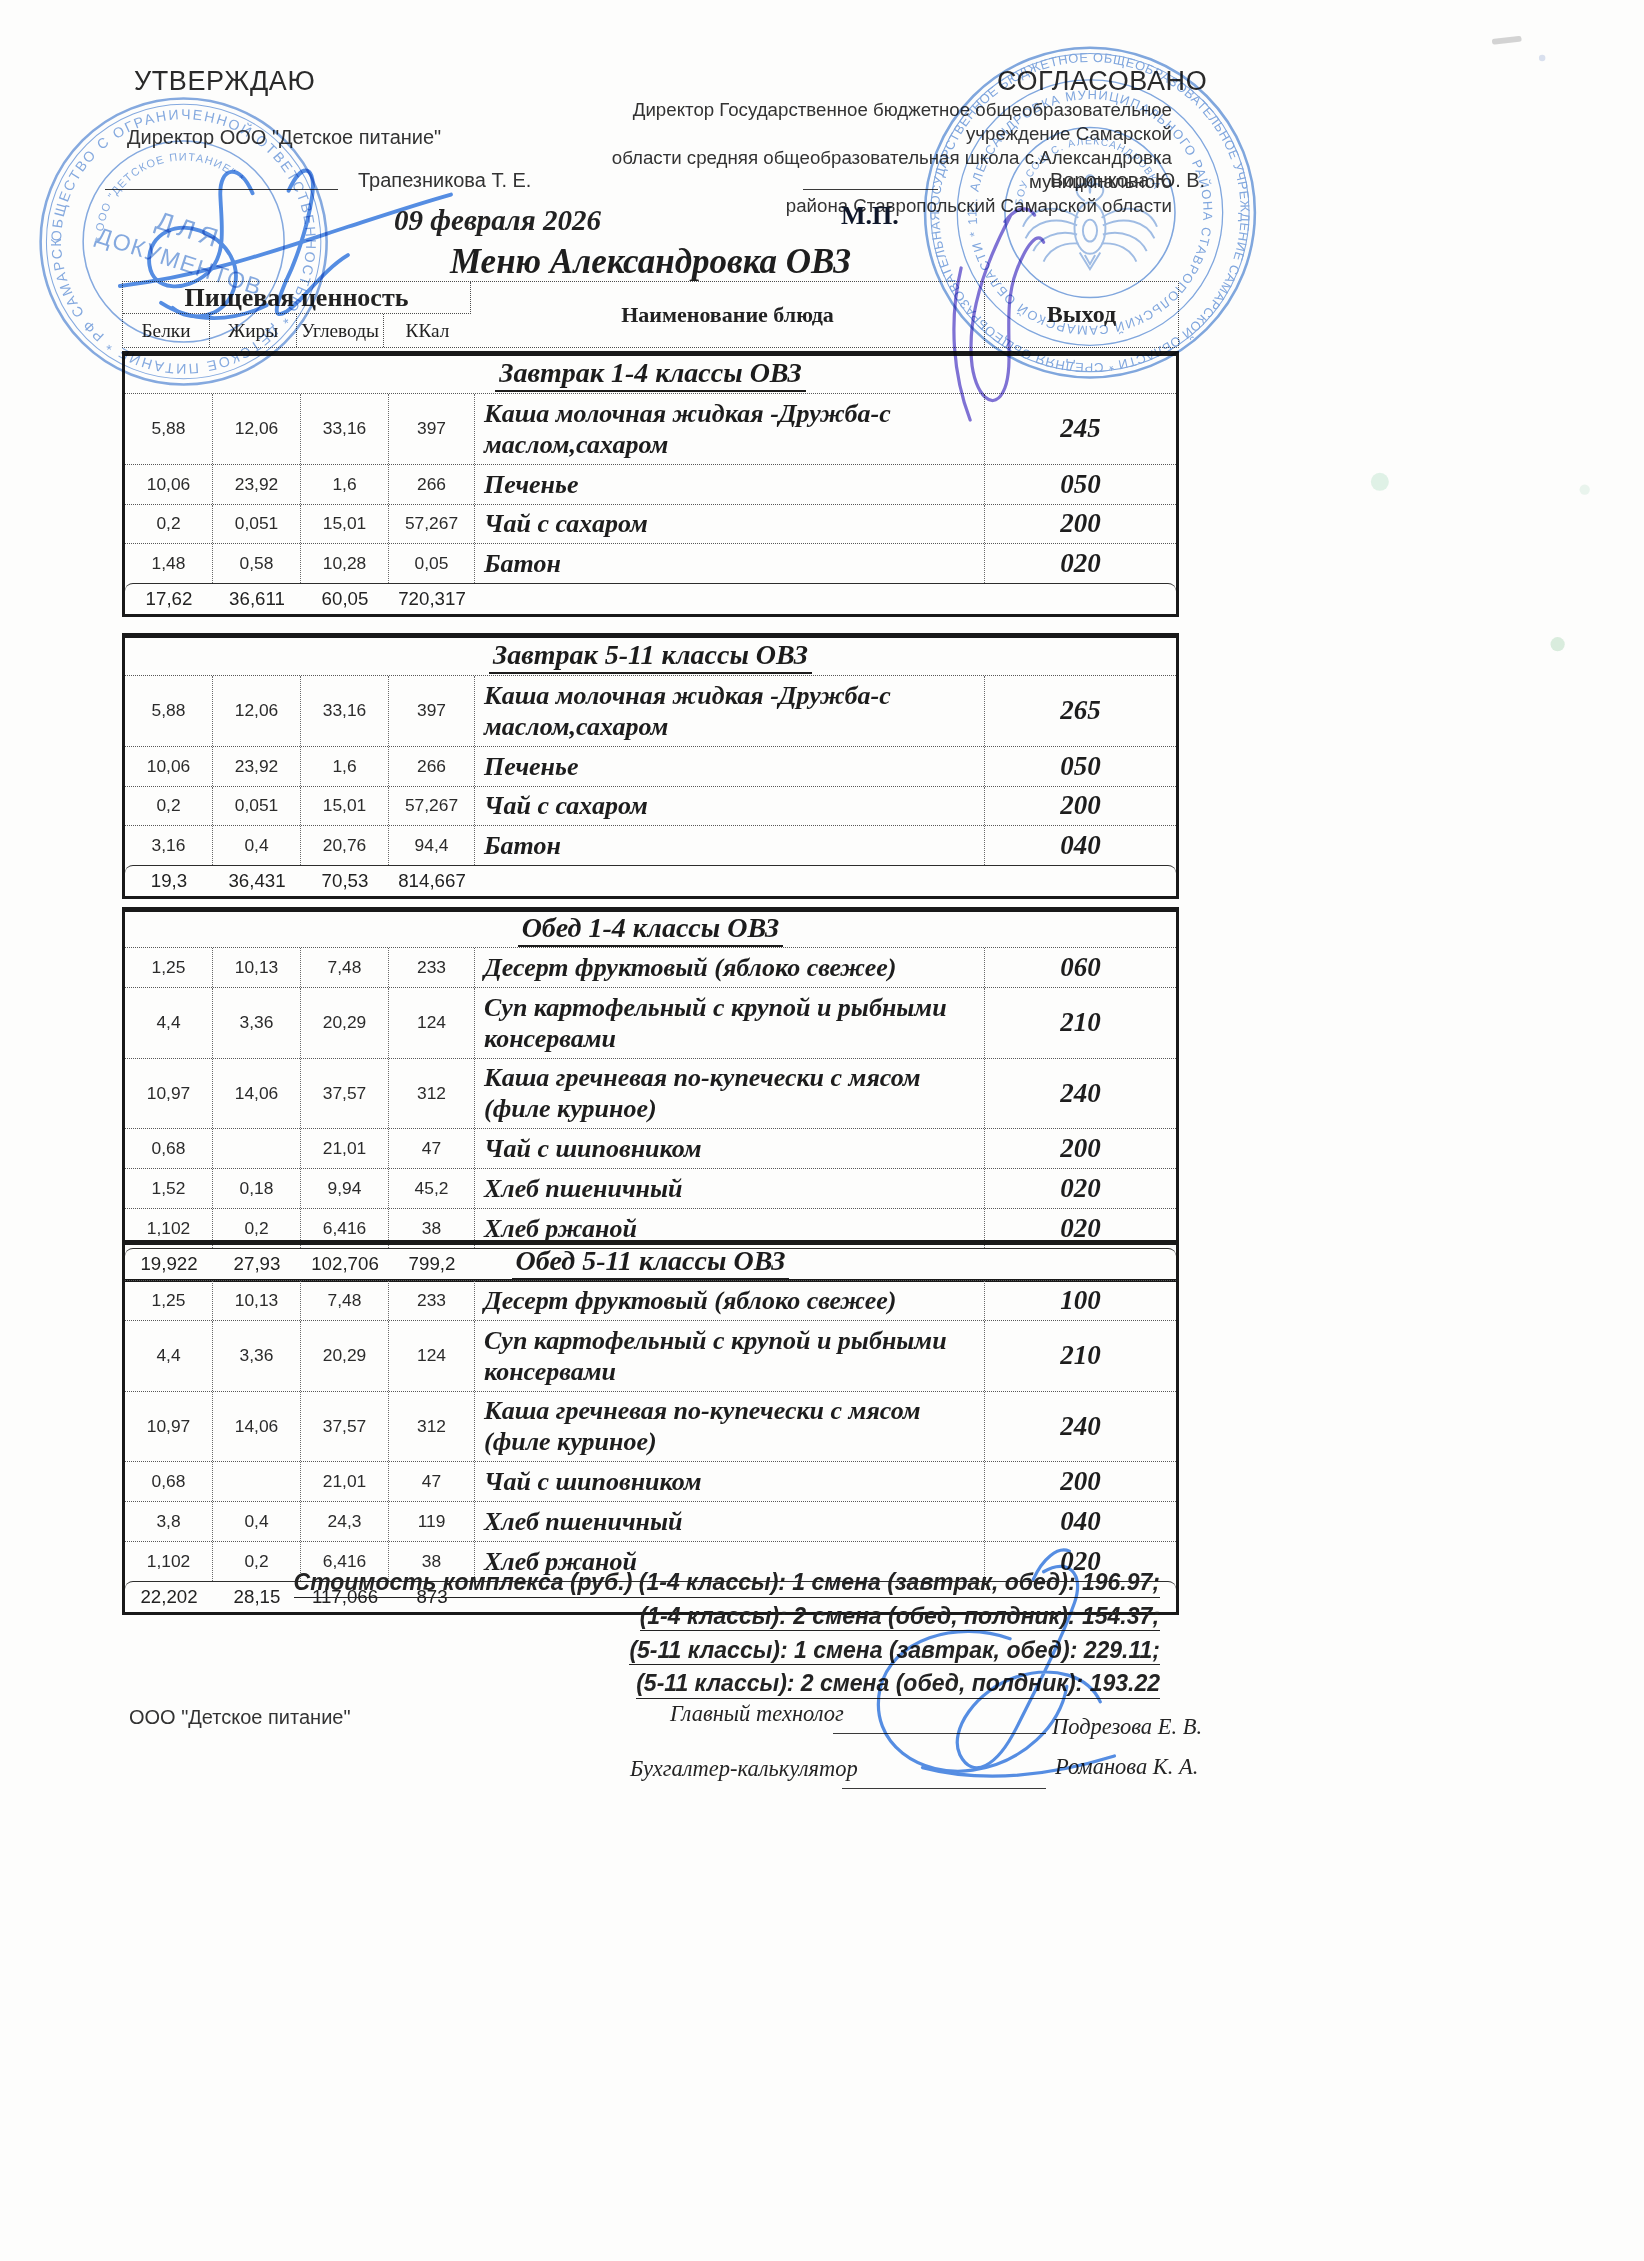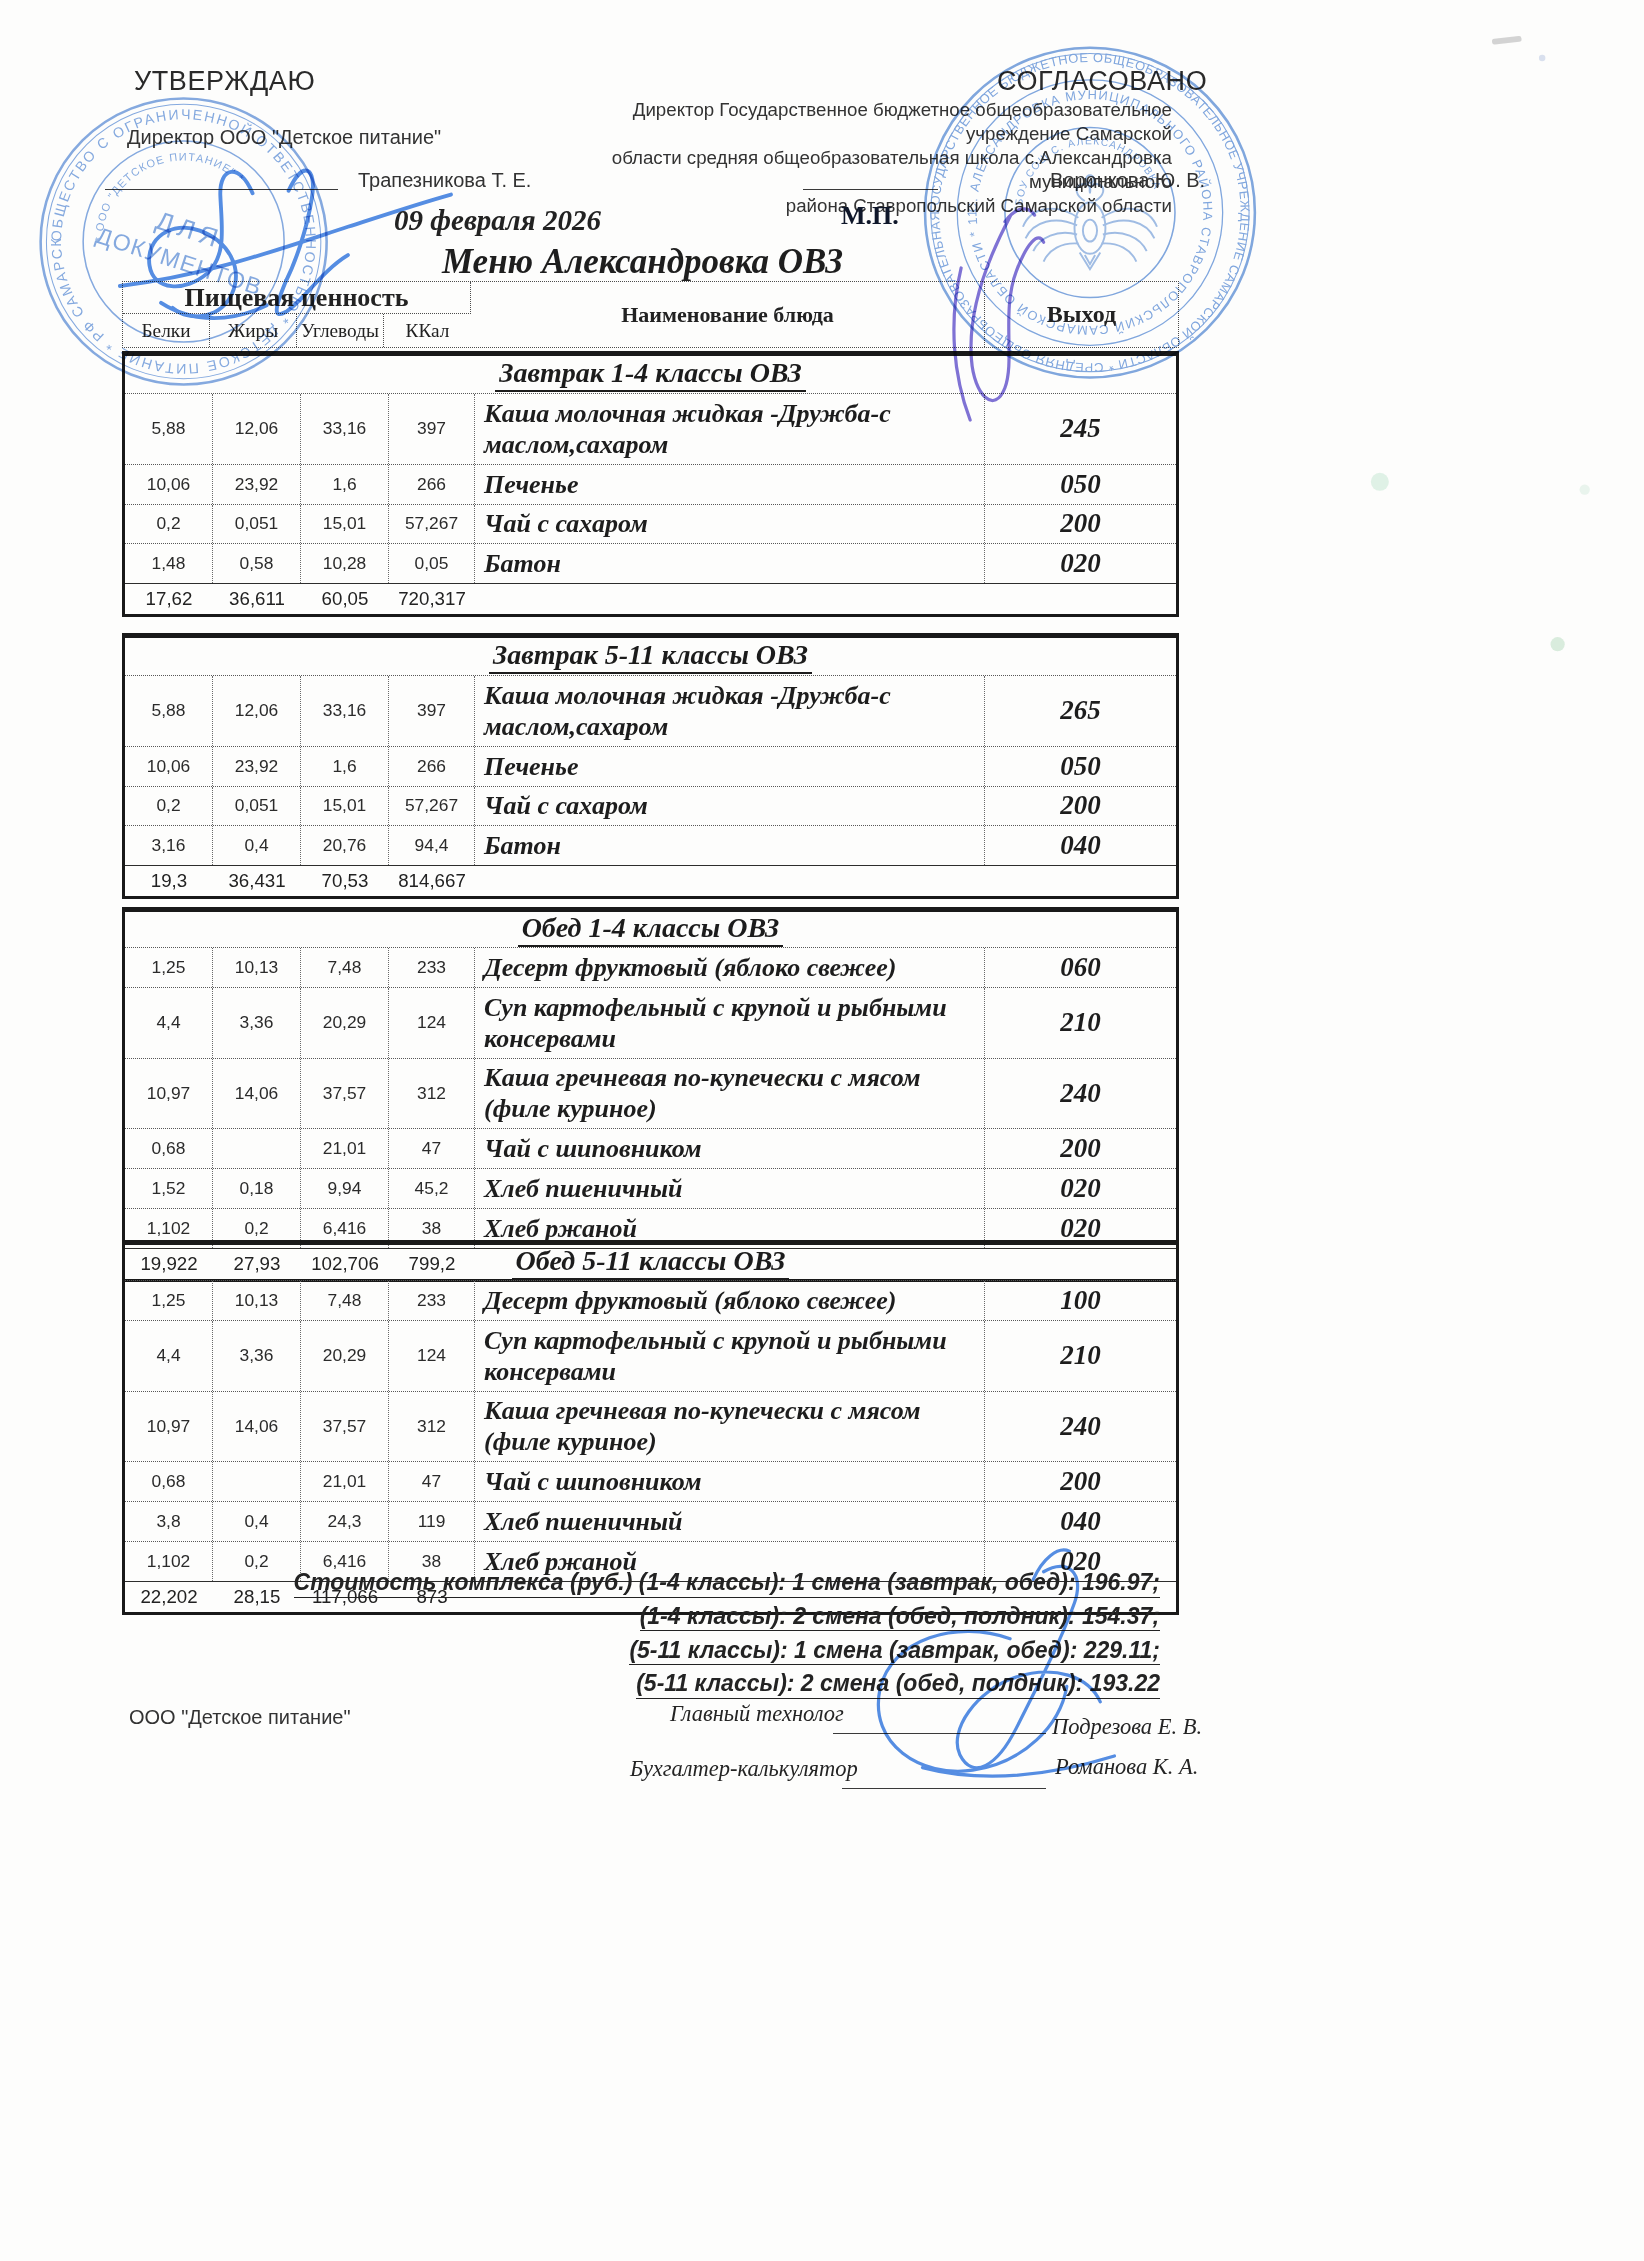--- a/index.html
+++ b/index.html
@@ -30,21 +30,21 @@
   .tcap span{font-family:"Liberation Serif",serif;font-style:italic;font-weight:bold;font-size:28px;color:#1c1c1c;
              border-bottom:2.6px solid #1c1c1c;padding:0 3.9px 1.3px 3.9px;}
   .capA{height:37px}.capB{height:35px}
   .trow{display:grid;grid-template-columns:88px 88px 88px 86px 510px 1fr;border-top:1.3px dotted #585858;}
   .nc{display:flex;align-items:center;justify-content:center;font-size:17.4px;color:#2b2b2b;border-right:1.3px dotted #6a6a6a;}
   .dish{display:flex;align-items:center;font-family:"Liberation Serif",serif;font-style:italic;font-weight:bold;
         font-size:26px;line-height:31px;color:#1d1d1d;border-right:1.3px dotted #6a6a6a;padding:3.9px 28px 3.9px 9px;box-sizing:border-box;}
   .out{display:flex;align-items:center;justify-content:center;font-family:"Liberation Serif",serif;font-style:italic;
        font-weight:bold;font-size:27px;color:#1d1d1d;}
   .rA{min-height:64px}.rB{min-height:36px}.rC{min-height:32px}.rD{min-height:57px}.rE{min-height:59px}
-  .totals{border-top:1.9px solid #2d2d2d;min-height:30px;}
+  .totals{border-top:1.9px solid #2d2d2d;min-height:30px;border-radius:8px;}
   .totals .tv{display:flex;align-items:center;justify-content:center;font-size:18.7px;color:#222;min-height:30px;}
   
   .costs{left:122px;top:1569px;width:1038px;text-align:right;}
   .costline{display:inline-block;font-style:italic;font-weight:bold;font-size:23px;color:#232323;
             border-bottom:1.9px solid #232323;padding-bottom:0.6px;margin-bottom:5.2px;}
   
   .company{font-size:20px;color:#333;}
   .flabel{font-family:"Liberation Serif",serif;font-style:italic;font-size:22.5px;color:#242424;}
   .overlay{position:absolute;left:0;top:0;pointer-events:none;}
 </style>
@@ -62,21 +62,21 @@
   <div class="abs caps" style="left:997px;top:66px;">СОГЛАСОВАНО</div>
   <div class="abs org" style="left:528px;top:98px;width:644px;">
     <div>Директор Государственное бюджетное общеобразовательное учреждение Самарской</div>
     <div>области средняя общеобразовательная школа с.Александровка муниципального</div>
     <div>района Ставропольский Самарской области</div>
   </div>
   <div class="abs signline" style="left:803px;top:158px;width:135px;height:31px;"></div>
   <div class="abs signer" style="left:1050px;top:169px;">Воронкова Ю. В.</div>
   <div class="abs mp" style="left:841px;top:201px;">М.П.</div>
 
-  <div class="abs doctitle" style="left:114px;top:242px;width:1057px;">Меню Александровка ОВЗ</div>
+  <div class="abs doctitle" style="left:122px;top:242px;width:1057px;">Меню Александровка ОВЗ</div>
 
   <div class="abs htable">
     <div class="hgrid">
       <div class="hcell hgroup">Пищевая ценность</div>
       <div class="hsub">
         <div class="hcell">Белки</div>
         <div class="hcell">Жиры</div>
         <div class="hcell">Углеводы</div>
         <div class="hcell" style="border-right:none;">ККал</div>
       </div>

